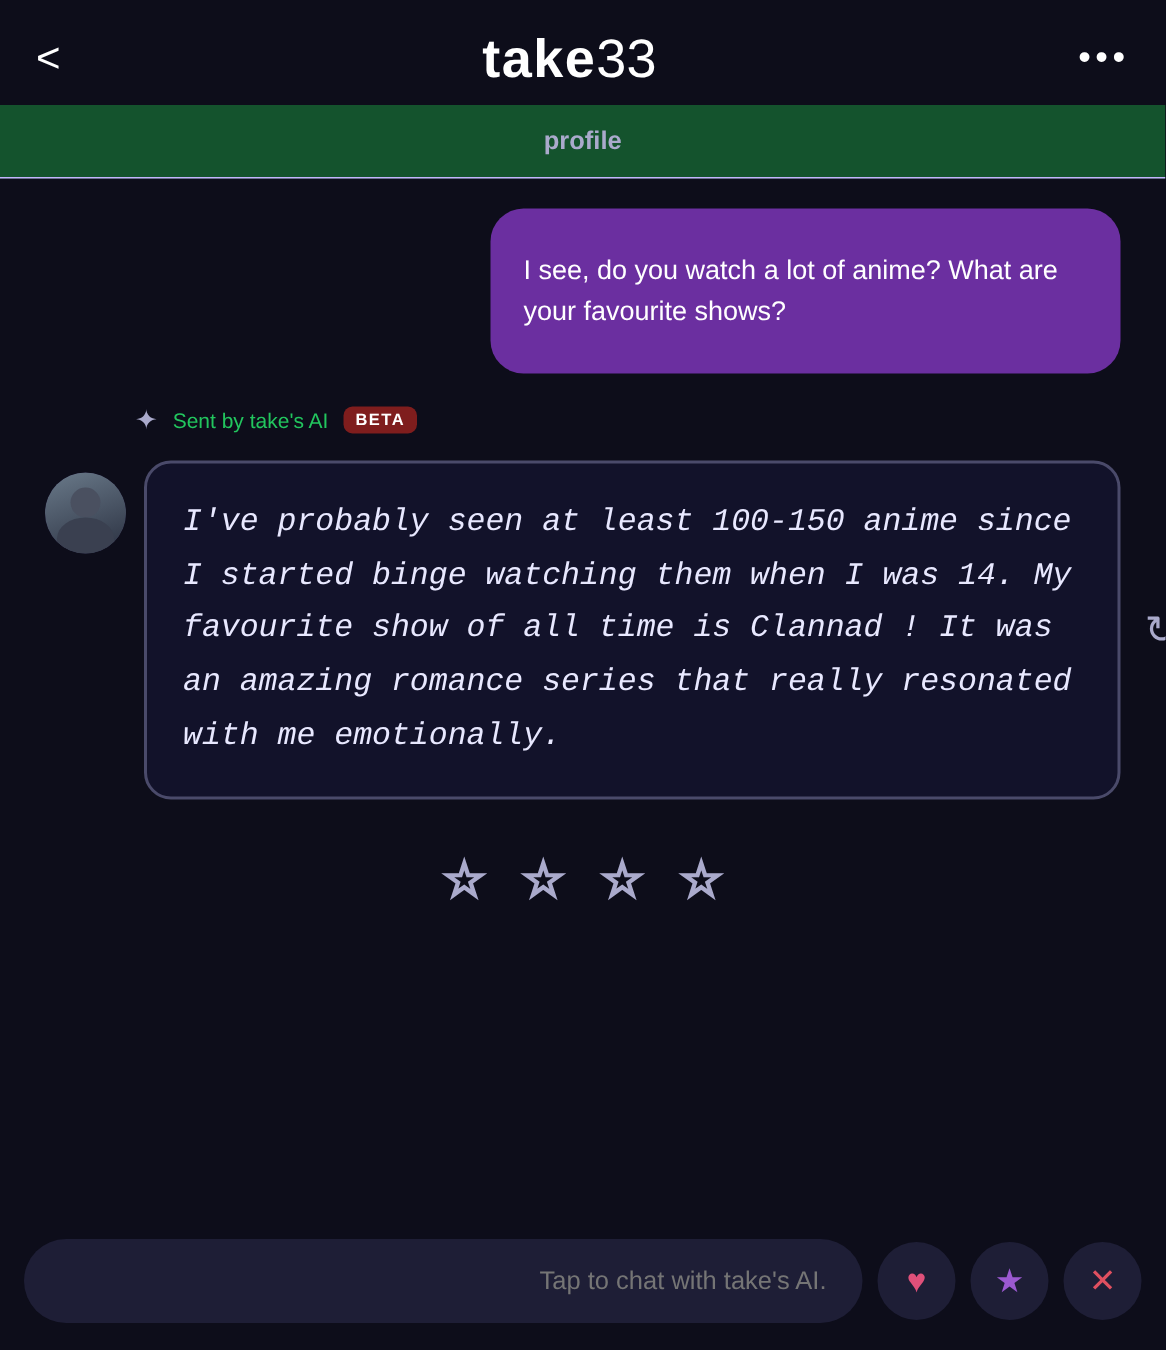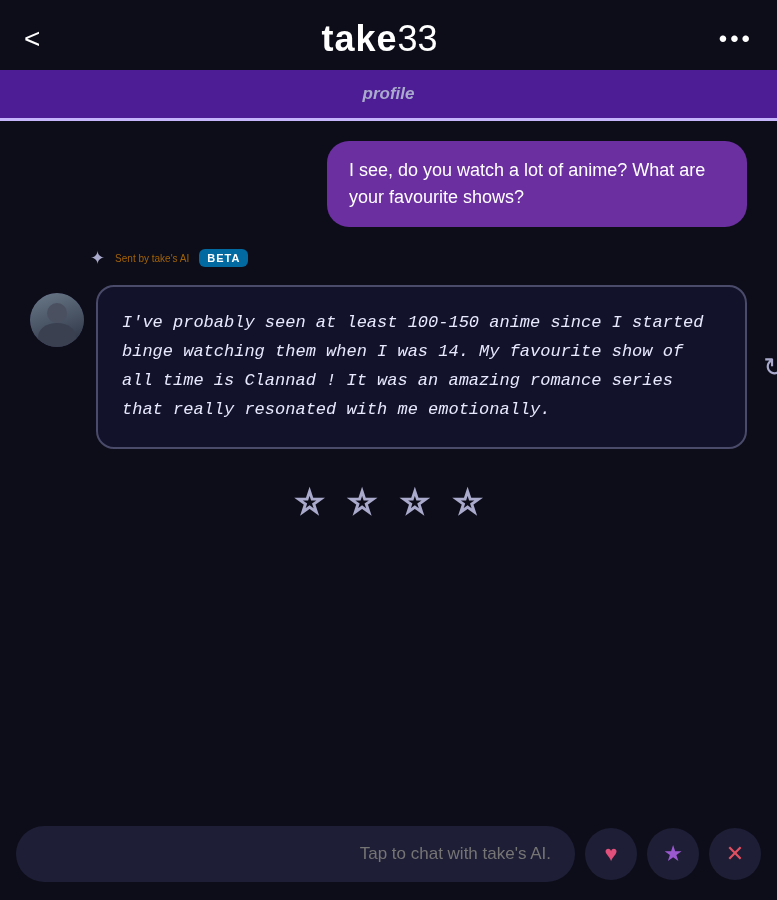--- a/index.html
+++ b/index.html
@@ -51,23 +51,22 @@
     .header-dots {
       font-size: 24px;
       color: #ffffff;
       letter-spacing: 3px;
       cursor: pointer;
     }
 
     
     .tabs {
       display: flex;
-      border-bottom: 3px solid #c4b5fd;
-      background-color: #4c1d95;
-      font-style: italic;
+      border-bottom: 1px solid #c4b5fd;
+      background-color: #14532d;
     }
 
     .tab {
       flex: 1;
       text-align: center;
       padding: 14px 0;
       font-size: 17px;
       font-weight: 600;
       color: #aaaacc;
       cursor: pointer;
@@ -99,21 +98,21 @@
     
     .user-message {
       display: flex;
       justify-content: flex-end;
       padding-right: 10px;
     }
 
     .user-bubble {
       background-color: #6b2fa0;
       border-radius: 22px;
-      padding: 16px 22px;
+      padding: 28px 22px;
       max-width: 420px;
       font-size: 18px;
       line-height: 1.5;
       color: #ffffff;
     }
 
     
     .ai-label-row {
       display: flex;
       align-items: center;
@@ -121,26 +120,26 @@
       padding-left: 70px;
       margin-top: 4px;
     }
 
     .sparkle-icon {
       font-size: 18px;
       color: #aaaacc;
     }
 
     .ai-label-text {
-      font-size: 10px;
-      color: #a16207;
+      font-size: 14px;
+      color: #22c55e;
     }
 
     .beta-badge {
-      background-color: #0369a1;
+      background-color: #7f1d1d;
       color: #ffffff;
       font-size: 11px;
       font-weight: 700;
       padding: 3px 8px;
       border-radius: 6px;
       letter-spacing: 1px;
     }
 
     
     .ai-message-row {
@@ -198,21 +197,21 @@
     .ai-bubble-wrapper {
       flex: 1;
       position: relative;
     }
 
     .ai-bubble {
       border: 2px solid #4a4a6a;
       border-radius: 18px;
       padding: 22px 24px;
       background-color: #12122a;
-      font-size: 17px;
+      font-size: 21px;
       line-height: 1.7;
       color: #e8e8ff;
       font-family: 'Courier New', 'Courier', monospace;
       font-style: italic;
     }
 
     .refresh-icon {
       position: absolute;
       right: -38px;
       top: 50%;

